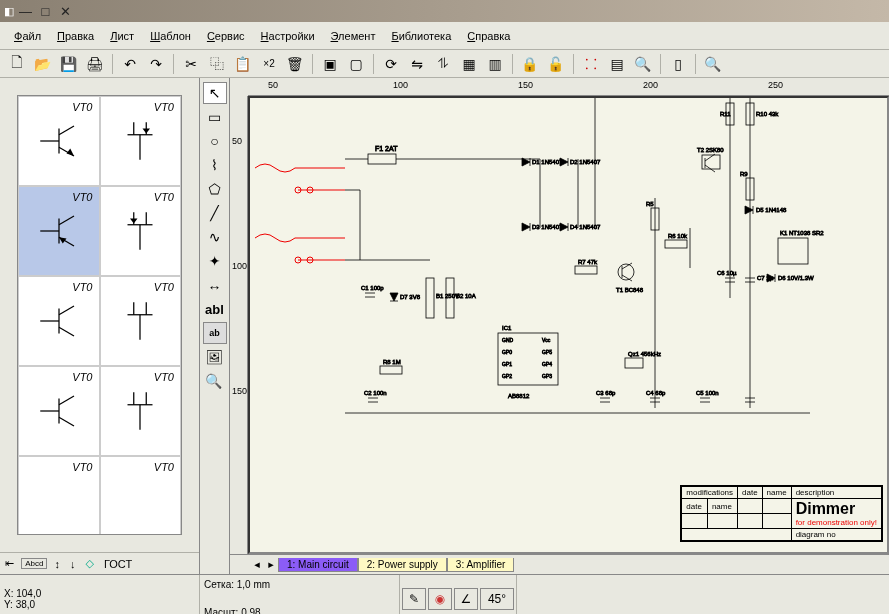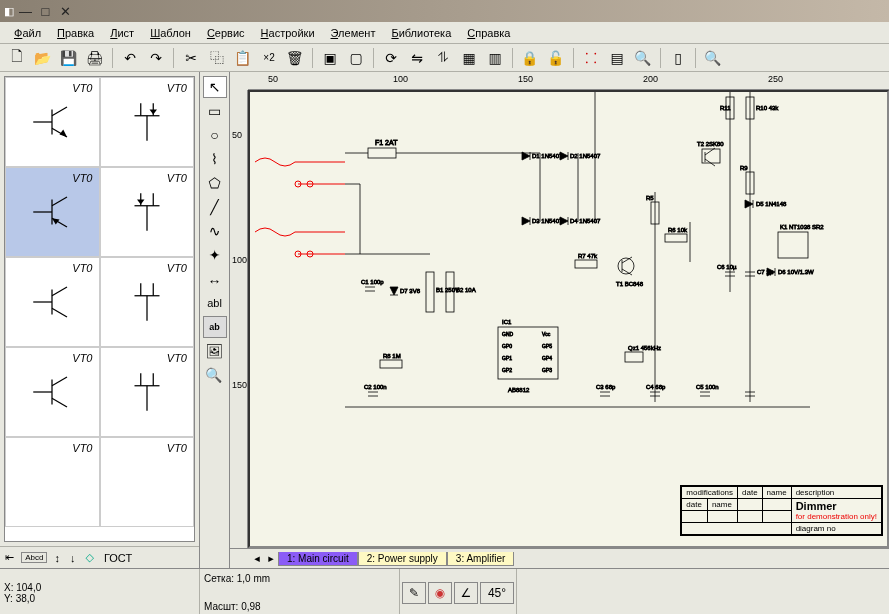--- a/index.html
+++ b/index.html
@@ -2,34 +2,34 @@
 <html><head>
 <meta charset="utf-8">
 <style>
 * { box-sizing: border-box; margin: 0; padding: 0; }
 body { font-family: Tahoma, Arial, sans-serif; font-size: 11px; background: #d4d0c8; width: 889px; height: 614px; overflow: hidden; position: relative; }
 
 .titlebar { height: 22px; background: linear-gradient(to right, #8a8072, #c4b8a8); display: flex; align-items: center; padding: 0 4px; color: #fff; }
 .titlebar .title { flex: 1; font-size: 12px; padding-left: 4px; }
 .titlebar .winbtn { width: 18px; height: 16px; margin-left: 2px; display: flex; align-items: center; justify-content: center; cursor: pointer; font-size: 13px; color: #222; }
 
-.menubar { height: 22px; background: #e8e8e0; display: flex; align-items: center; padding: 0 6px; border-bottom: 1px solid #b0b0a8; }
+.menubar { height: 28px; background: #e8e8e0; display: flex; align-items: center; padding: 0 6px; border-bottom: 1px solid #b0b0a8; }
 .menubar .menu { padding: 2px 8px; cursor: pointer; text-decoration: underline; text-decoration-color: transparent; }
 .menubar .menu::first-letter { text-decoration: underline; }
 
 .toolbar { height: 28px; background: #e8e8e0; display: flex; align-items: center; padding: 2px 4px; border-bottom: 1px solid #b0b0a8; }
 .tbtn { width: 24px; height: 24px; display: flex; align-items: center; justify-content: center; cursor: pointer; border: 1px solid transparent; margin: 0 1px; font-size: 14px; }
 .tsep { width: 1px; height: 20px; background: #b0b0a8; margin: 0 4px; }
 
 .main { display: flex; height: 496px; }
 
 .leftpanel { width: 200px; background: #e8e8e0; display: flex; flex-direction: column; border-right: 1px solid #888; }
 .libselect { height: 20px; margin: 2px; display: flex; }
 .libselect select { flex: 1; font-size: 11px; height: 20px; }
-.libgrid { flex: 1; overflow: auto; background: #fff; border: 1px solid #888; margin: 4px; display: grid; grid-template-columns: 1fr 1fr; grid-auto-rows: 90px; }
+.libgrid { flex: 1; overflow: auto; background: #fff; border: 1px solid #888; margin: 17px; display: grid; grid-template-columns: 1fr 1fr; grid-auto-rows: 90px; }
 .libcell { border: 1px solid #ccc; display: flex; align-items: center; justify-content: center; position: relative; background: #fff; cursor: pointer; }
 .libcell.selected { background: #b8c8e8; }
 .libcell .label { position: absolute; top: 4px; right: 6px; font-style: italic; font-size: 11px; }
 .libcell svg { width: 50px; height: 50px; }
 .leftbottom { height: 22px; display: flex; align-items: center; padding: 2px; gap: 4px; border-top: 1px solid #b0b0a8; }
 .leftbottom .lb { font-size: 11px; padding: 0 3px; cursor: pointer; }
 
 .tooltray { width: 30px; background: #e8e8e0; display: flex; flex-direction: column; align-items: center; padding: 4px 0; gap: 2px; border-right: 1px solid #888; }
 .tooltray .tool { width: 24px; height: 22px; display: flex; align-items: center; justify-content: center; cursor: pointer; border: 1px solid transparent; font-size: 14px; }
 .tooltray .tool.active { background: #fff; border: 1px solid #888; }
@@ -216,21 +216,21 @@
   <div class="tooltray">
     <span class="tool active">↖</span>
     <span class="tool">▭</span>
     <span class="tool">○</span>
     <span class="tool">⌇</span>
     <span class="tool">⬠</span>
     <span class="tool">╱</span>
     <span class="tool">∿</span>
     <span class="tool">✦</span>
     <span class="tool">↔</span>
-    <span class="tool" style="font-size:11px;font-weight:normal">abl</span>
+    <span class="tool" style="font-size:13px;font-weight:bold">abl</span>
     <span class="tool" style="font-size:9px;font-weight:bold;background:#ddd;border:1px solid #888">ab</span>
     <span class="tool">🖼</span>
     <span class="tool">🔍</span>
   </div>
 
   <div class="canvas-area">
     <div class="ruler-h">
       <span class="tick" style="left:20px">50</span>
       <span class="tick" style="left:145px">100</span>
       <span class="tick" style="left:270px">150</span>
@@ -422,21 +422,21 @@
                   <td colspan="2">modifications</td>
                   <td>date</td>
                   <td>name</td>
                   <td>description</td>
                 </tr>
             <tr>
                   <td>date</td>
                   <td>name</td>
                   <td></td>
                   <td></td>
-                  <td rowspan="2"><b style="font-size:11px">Dimmer</b><br><span style="color:#e00">for demonstration only!</span></td>
+                  <td rowspan="2"><b style="font-size:16px">Dimmer</b><br><span style="color:#e00">for demonstration only!</span></td>
                 </tr>
             <tr>
                   <td></td>
                   <td></td>
                   <td></td>
                   <td></td>
                 </tr>
             <tr>
                   <td colspan="4"></td>
                   <td>diagram no</td>

